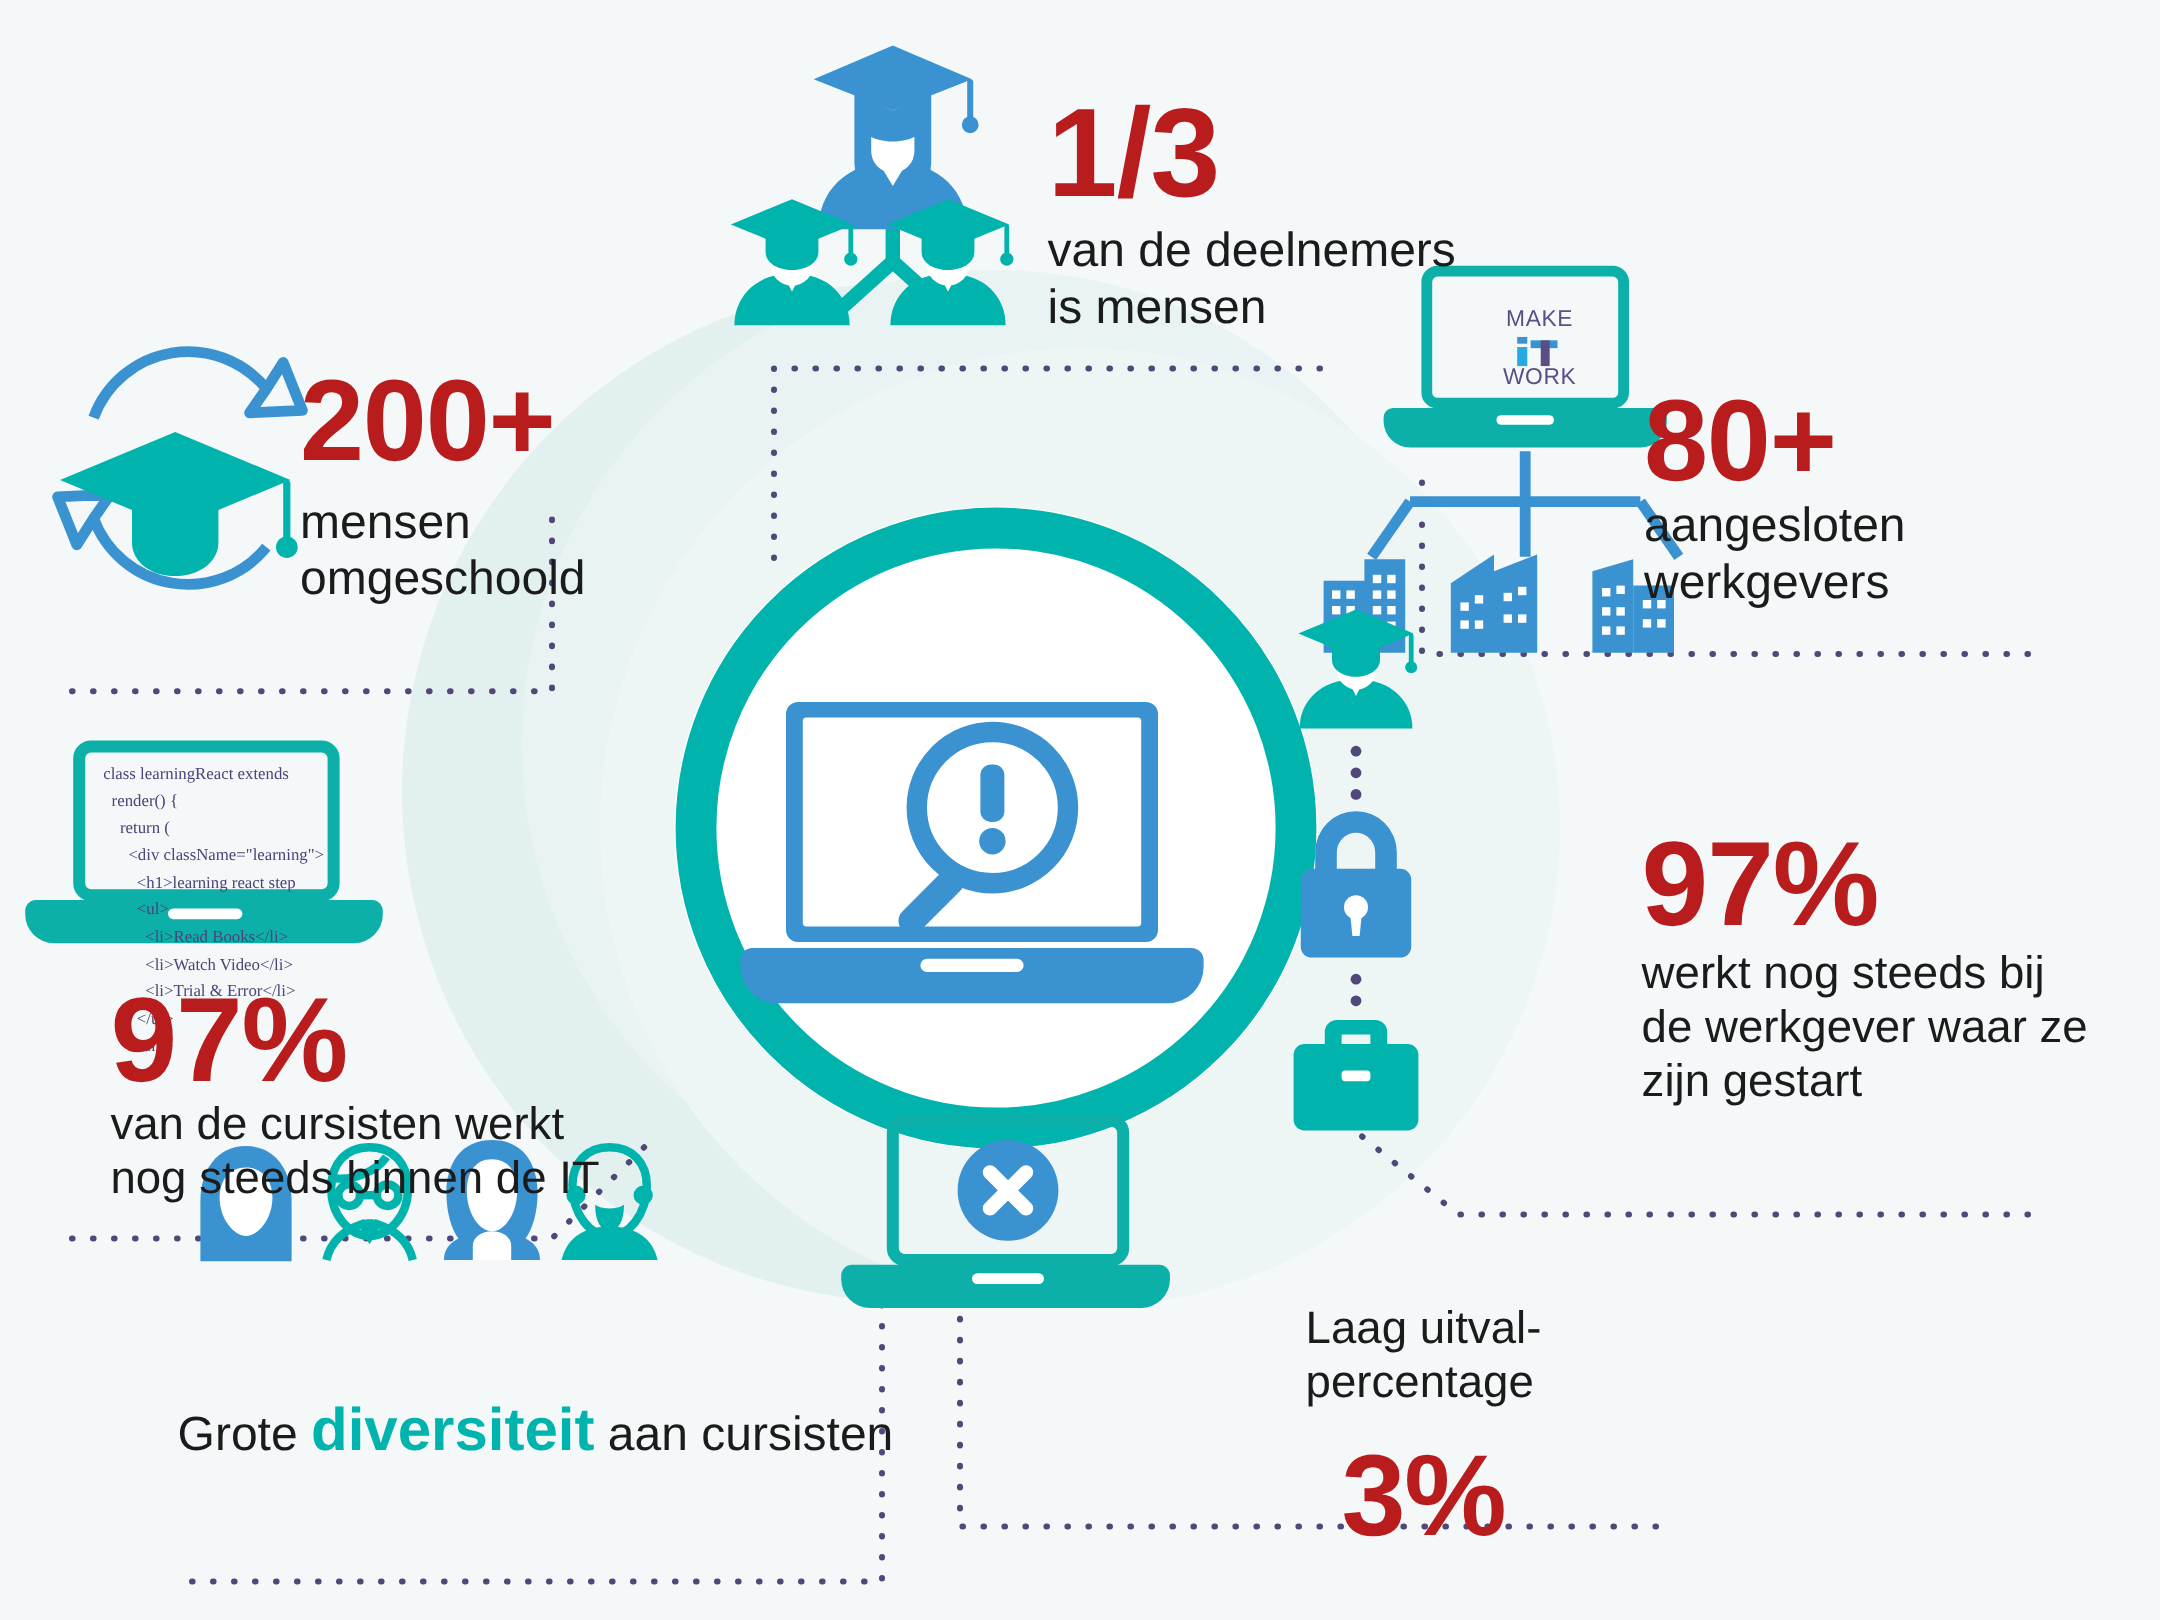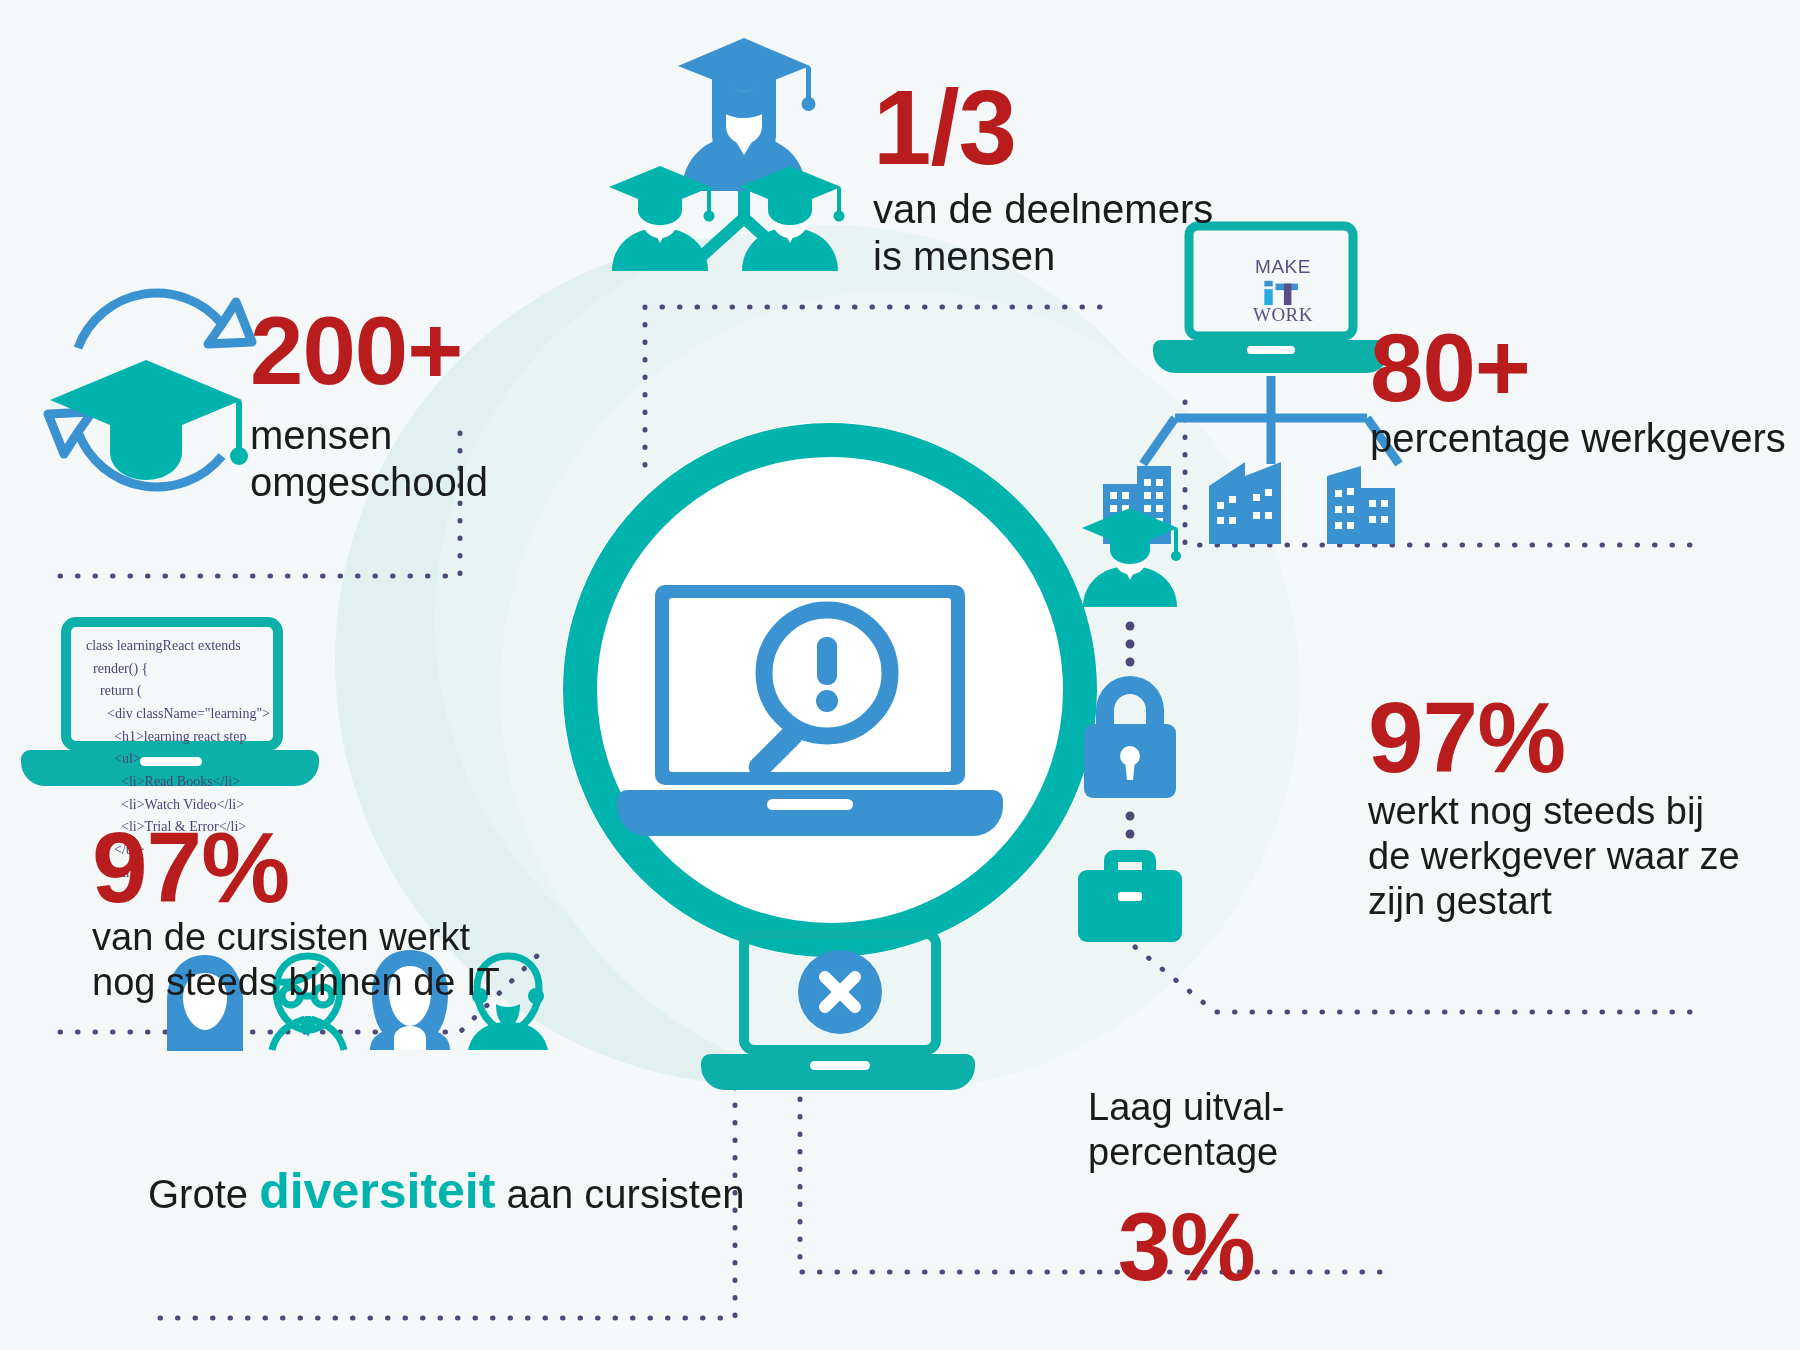--- a/index.html
+++ b/index.html
@@ -64,21 +64,21 @@
     font-family:Liberation Serif, serif;
     font-size:14px;
     line-height:1.62;
     color:#4a4478;
     white-space:pre;
     letter-spacing:0px;
   }
   
   .logowrap{position:absolute;left:1228px;top:256px;width:110px;text-align:center;}
   .logotop{font-size:19px;color:#5b4e86;letter-spacing:0.5px;font-family:"Liberation Sans",sans-serif;}
-  .logobot{font-size:19px;color:#5b4e86;letter-spacing:0.5px;font-family:Liberation Serif, serif;}
+  .logobot{font-size:19px;color:#5b4e86;letter-spacing:0.5px;font-family:Liberation Sans, sans-serif;}
   .logomid{height:26px;position:relative;}
 </style>
 </head>
 <body>
 
 <div class="stage">
 
   <svg class="layer" viewBox="0 0 1800 1350">
 
     <circle cx="760" cy="660" r="425" fill="#e3f0f0"></circle>
@@ -386,21 +386,21 @@
   </svg>
 
   <div class="blk" id="t-third">
     <div class="bignum">1/3</div>
     <div class="cap">van de deelnemers
 is mensen</div>
   </div>
 
   <div class="blk" id="t-employers">
     <div class="bignum">80+</div>
-    <div class="cap">percentage werkgevers</div>
+    <div class="cap">aangesloten werkgevers</div>
   </div>
 
   <div class="blk" id="t-retrained">
     <div class="bignum">200+</div>
     <div class="cap">mensen
 omgeschoold</div>
   </div>
 
   <div class="blk" id="t-stillit">
     <div class="bignum">97%</div>

